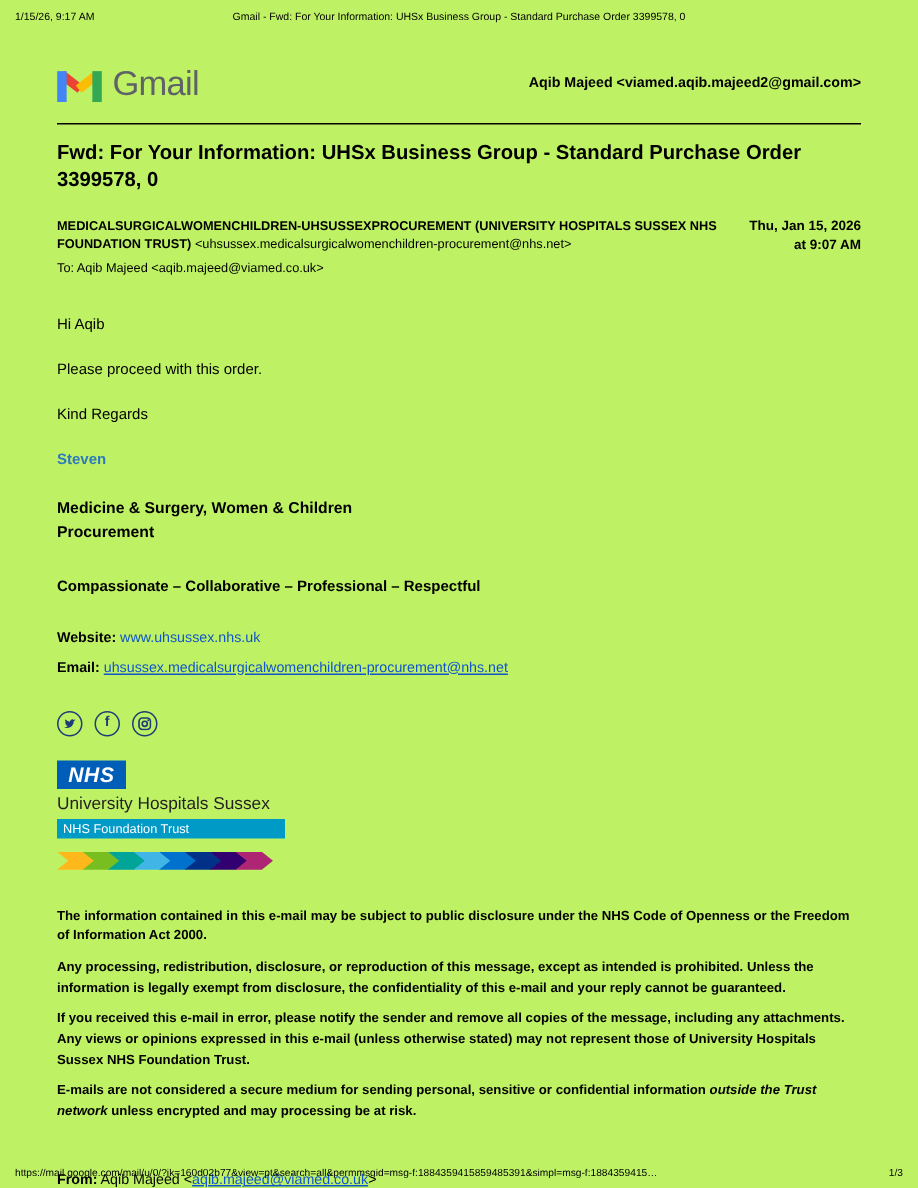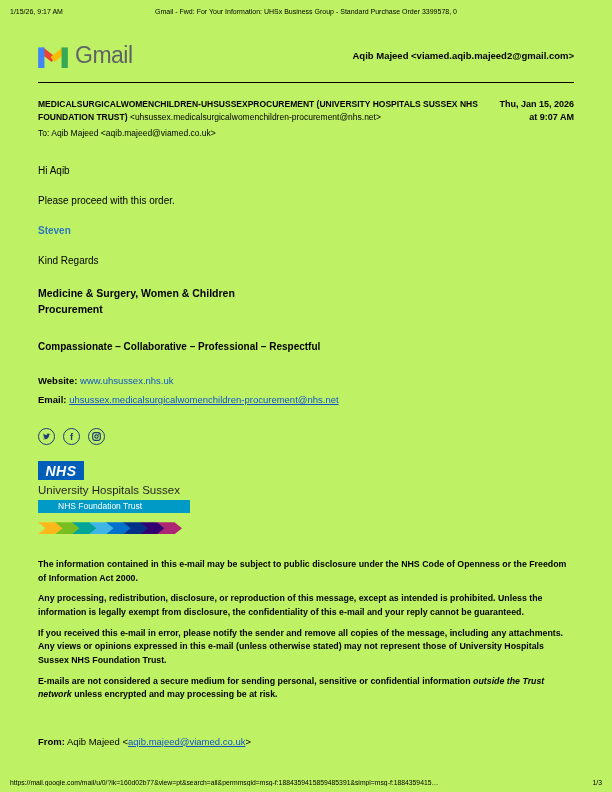--- a/index.html
+++ b/index.html
@@ -54,21 +54,21 @@
     display: flex; align-items: center; justify-content: center;
     color: #1d3c78; font-weight: bold; font-size: 9.5px; cursor: pointer; }
 
   
   .nhs-block { margin-top: 16px; }
   .nhs-box { width: 46px; height: 19px; background: #005eb8; color: #fff;
     font-weight: bold; font-style: italic; font-size: 14px;
     display: flex; align-items: center; justify-content: center; letter-spacing: 0.5px; }
   .org-name { margin-top: 3px; font-size: 11.5px; color: #231f20; }
   .trust-bar { margin-top: 2px; width: 152px; height: 13px; background: #009ac7;
-    color: #fff; font-size: 8.5px; display: flex; align-items: center; padding-left: 20px; }
+    color: #fff; font-size: 8.5px; display: flex; align-items: center; padding-left: 4px; }
   .chevrons { margin-top: 9px; height: 12px; display: flex; }
   .chev { display: inline-block; width: 25px; height: 12px; margin-left: -8px;
     clip-path: polygon(0 0, 70% 0, 100% 50%, 70% 100%, 0 100%, 30% 50%); }
   .chev:first-child { margin-left: 0; }
 
   
   .disclaimer { margin-top: 24px; font-size: 8.8px; font-weight: bold; line-height: 1.55; }
   .disclaimer p { margin-top: 7px; }
   .disclaimer p:first-child { margin-top: 0; }
   .ital { font-style: italic; }
@@ -99,34 +99,35 @@
             <rect x="41" y="6" width="11" height="36" fill="#34a853"></rect>
           </svg>
         </span>
         <span class="gmail-word">Gmail</span>
       </div>
       <span class="account">Aqib Majeed &lt;viamed.aqib.majeed2@gmail.com&gt;</span>
     </div>
 
     <hr class="rule">
 
+    <div class="subject">Fwd: For Your Information: UHSx Business Group - Standard Purchase Order 3399578, 0</div>
 
     <div class="meta-row">
       <div class="meta-left">
         <div><span class="sender-name">MEDICALSURGICALWOMENCHILDREN-UHSUSSEXPROCUREMENT (UNIVERSITY HOSPITALS SUSSEX NHS FOUNDATION TRUST)</span><span> &lt;uhsussex.medicalsurgicalwomenchildren-procurement@nhs.net&gt;</span></div>
         <div class="to-line">To: Aqib Majeed &lt;aqib.majeed@viamed.co.uk&gt;</div>
       </div>
       <div class="meta-date">Thu, Jan 15, 2026 at 9:07 AM</div>
     </div>
 
     <div class="body-text">
       <p class="para first">Hi Aqib</p>
       <p class="para">Please proceed with this order.</p>
+      <p class="para">Kind Regards</p>
       <p class="para signature-name">Steven</p>
-      <p class="para">Kind Regards</p>
 
       <p class="dept">Medicine &amp; Surgery, Women &amp; Children</p>
       <p class="dept2">Procurement</p>
       <p class="values-line">Compassionate – Collaborative – Professional – Respectful</p>
 
       <div class="contact">
         <p class="contact-line"><span class="lbl">Website:</span> <span class="link">www.uhsussex.nhs.uk</span></p>
         <p class="contact-line"><span class="lbl">Email:</span> <span class="link underline">uhsussex.medicalsurgicalwomenchildren-procurement@nhs.net</span></p>
       </div>
 

